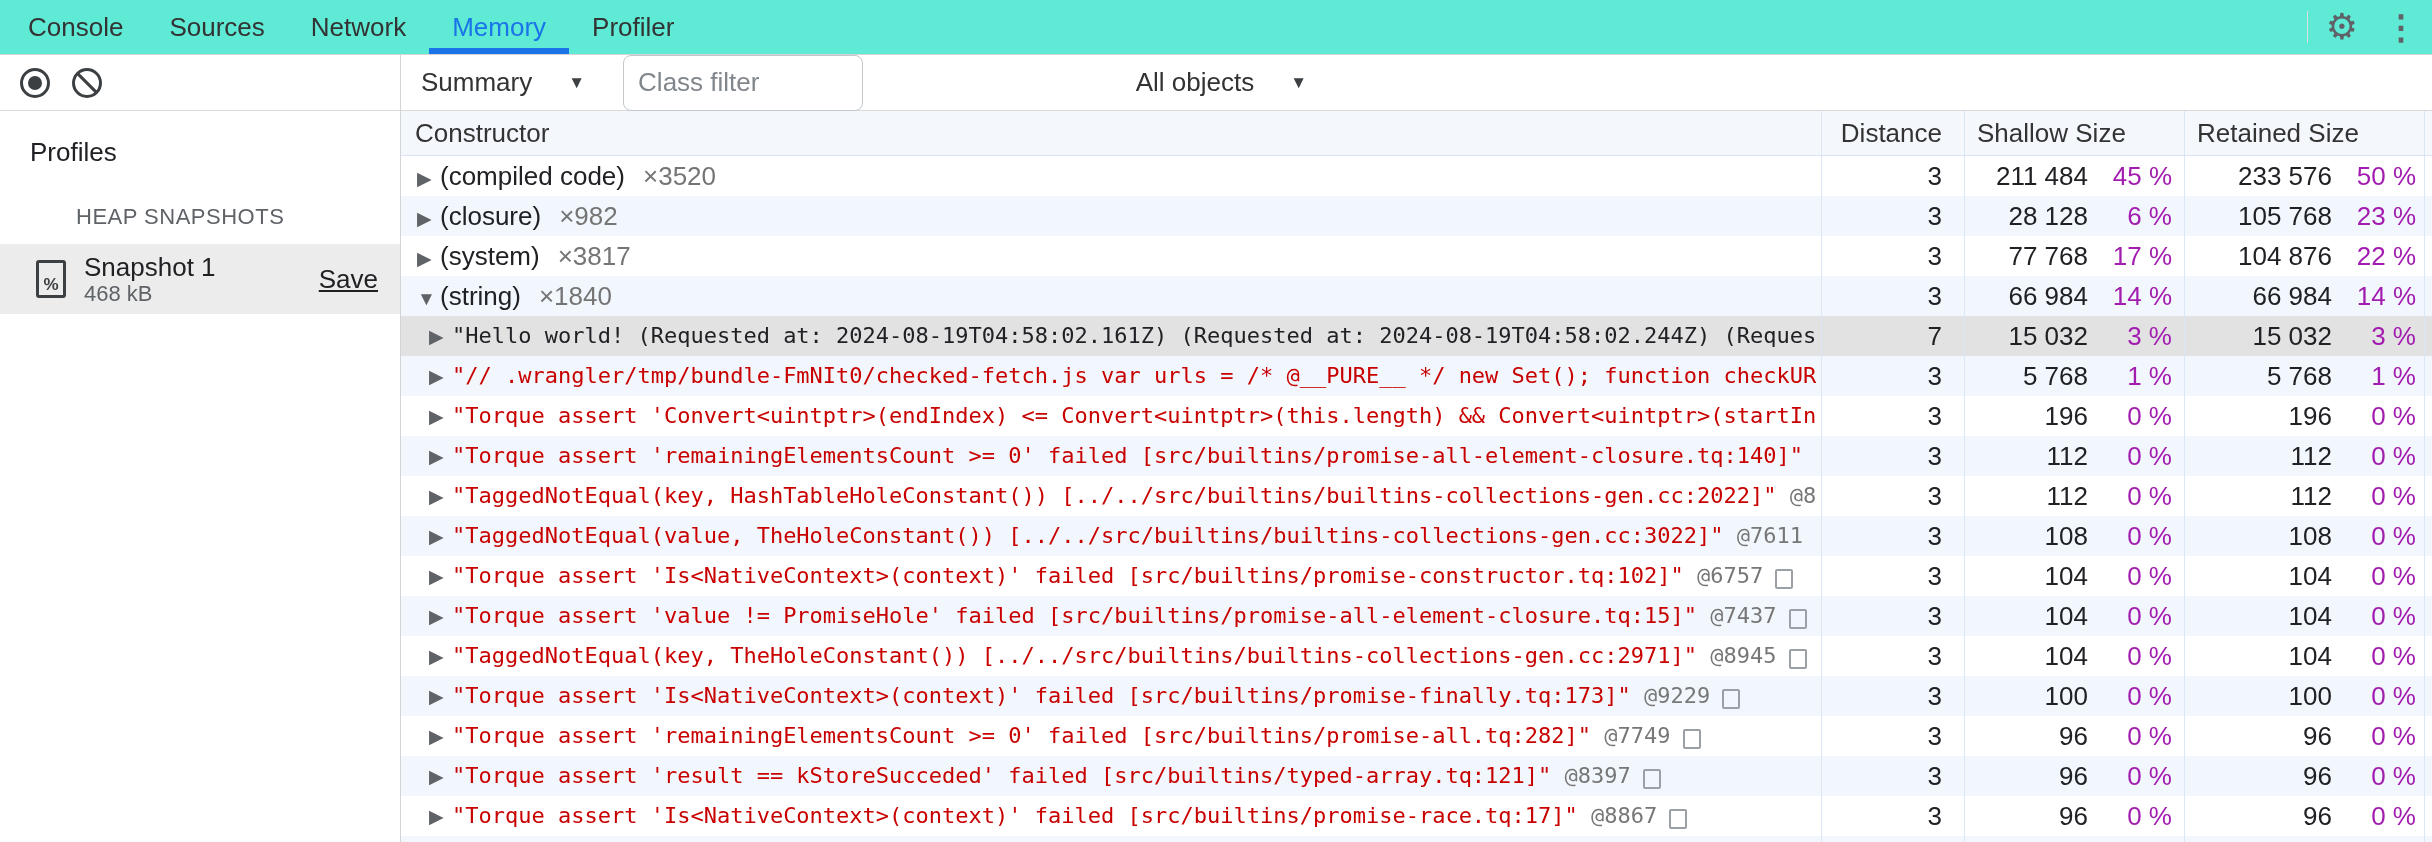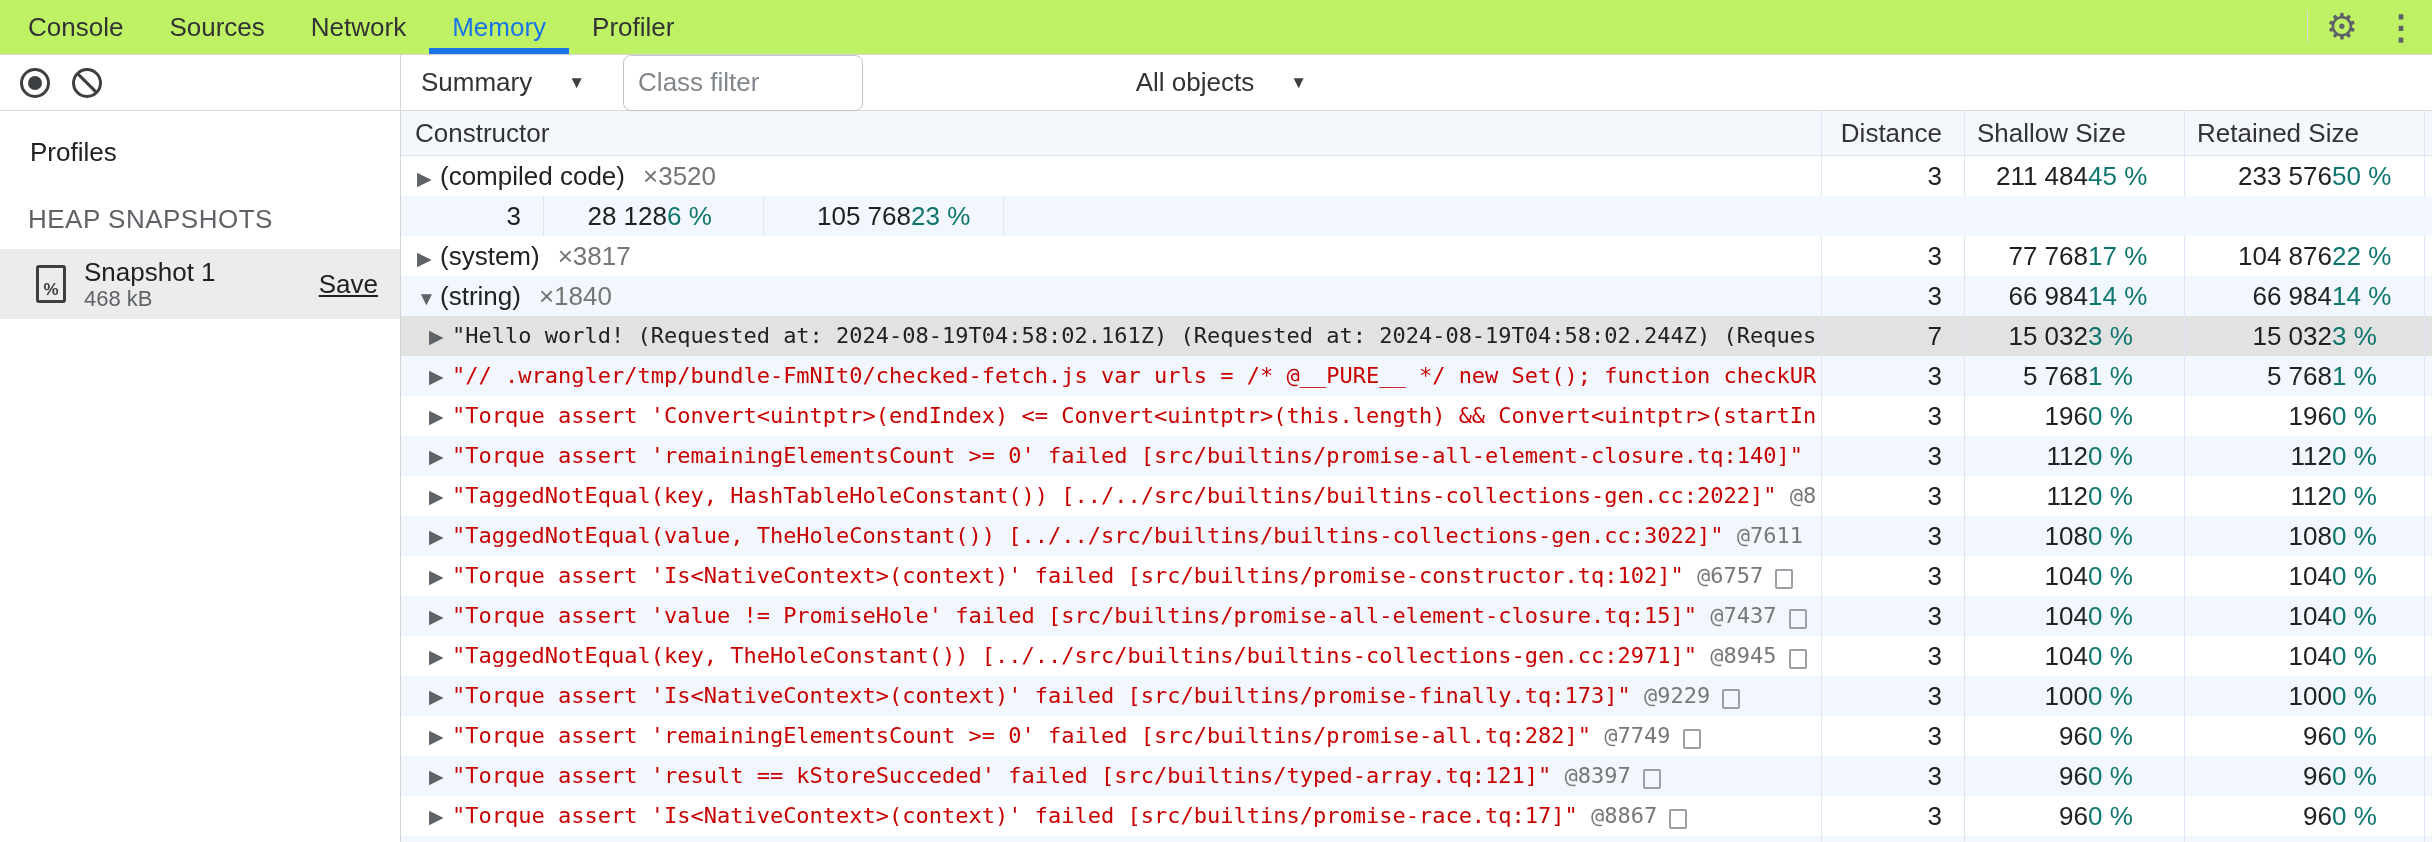--- a/index.html
+++ b/index.html
@@ -1,20 +1,20 @@
 <!DOCTYPE html>
 <html><head>
 <meta charset="utf-8">
 <style>
   * { margin:0; padding:0; box-sizing:border-box; }
   html,body { width:2432px; height:842px; overflow:hidden; background:#fff;
               font-family:"Liberation Sans", sans-serif; }
 
   
-  .tabbar { height:55px; background:#bef264; border-bottom:1px solid #d4d4d4;
+  .tabbar { height:55px; background:#5eead4; border-bottom:1px solid #d4d4d4;
             display:flex; align-items:stretch; justify-content:space-between; }
   .tabs { display:flex; padding-left:5px; }
   .tab { display:flex; align-items:center; padding:0 23px; font-size:26px; color:#333;
          position:relative; cursor:default; }
   .tab.active { color:#1a73e8; }
   .tab.active::after { content:""; position:absolute; left:0; right:0; bottom:0;
                        height:6px; background:#1a73e8; }
   .tab-actions { display:flex; align-items:center; padding-right:14px; }
   .vdiv { width:1px; height:32px; background:#dadce0; margin-right:18px; }
   .gear { font-size:36px; color:#5f6368; margin-right:26px; line-height:1; }
@@ -27,21 +27,21 @@
                   padding-left:20px; }
   .icon-record { width:30px; height:30px; border:3px solid #3c4043; border-radius:50%;
                  display:inline-flex; align-items:center; justify-content:center; margin-right:22px; }
   .icon-record::after { content:""; width:14px; height:14px; background:#3c4043; border-radius:50%; }
   .icon-clear { width:30px; height:30px; border:3px solid #3c4043; border-radius:50%;
                 position:relative; }
   .icon-clear::after { content:""; position:absolute; left:50%; top:-2px; width:3px; height:28px;
                        background:#3c4043; transform:translateX(-50%) rotate(-45deg); }
   .side-content { flex:1; }
   .profiles-title { font-size:26px; color:#202124; padding:26px 0 0 30px; }
-  .heap-title { font-size:26px; color:#5f6368; padding:36px 0 14px 28px; letter-spacing:0.5px; }
+  .heap-title { font-size:22px; color:#5f6368; padding:36px 0 14px 28px; letter-spacing:0.5px;margin-left:48px; }
   .snapshot { height:70px; background:#ececec; display:flex; align-items:center; padding:0 22px 0 36px; }
   .snap-icon { width:30px; height:38px; border:3px solid #3c4043; border-radius:3px;
                display:flex; align-items:flex-end; justify-content:center; margin-right:18px;
                font-size:17px; font-weight:bold; color:#3c4043; line-height:1.2; }
   .snap-meta { flex:1; }
   .snap-name { font-size:26px; color:#202124; line-height:30px; }
   .snap-size { font-size:22px; color:#5f6368; line-height:24px; }
   .snap-save { font-size:26px; color:#202124; text-decoration:underline; }
 
   
@@ -68,21 +68,21 @@
   .c-distance { width:143px; text-align:right; padding-right:22px; border-right:1px solid #dbe7f6;
                 white-space:nowrap; }
   .header .c-distance { text-align:right; padding-left:12px; }
   .c-shallow { width:220px; display:flex; border-right:1px solid #dbe7f6; padding-right:12px;
                white-space:nowrap; }
   .c-retained { width:240px; display:flex; border-right:1px solid #dbe7f6; padding-right:8px;
                 white-space:nowrap; }
   .header .c-shallow, .header .c-retained { display:block; padding-left:12px; }
   .c-spacer { width:7px; }
   .val { flex:1; text-align:right; color:#202124; font-size:26px; }
-  .pct { width:84px; color:#0f766e; font-size:26px; }
+  .pct { width:84px; text-align:right; color:#a21caf; font-size:26px; }
   .gridrow.alt { background:#f2f7fd; }
   .gridrow.selected { background:#e2e2e2; }
   .tri { display:inline-block; width:23px; margin-left:16px; font-size:19px; color:#5f6368;
          vertical-align:baseline; }
   .row-string .tri { margin-left:28px; }
   .glabel { font-size:26px; color:#202124; }
   .gcount { font-size:26px; color:#757575; margin-left:18px; }
   .str { font-family:"DejaVu Sans Mono", monospace; font-size:22px; color:#c80000; }
   .selected .str { color:#202124; }
   .sid { font-family:"DejaVu Sans Mono", monospace; font-size:22px; color:#777; }
@@ -167,20 +167,21 @@
               <span class="val">211 484</span>
               <span class="pct">45 %</span>
             </div>
             <div class="c-retained">
               <span class="val">233 576</span>
               <span class="pct">50 %</span>
             </div>
             <div class="c-spacer"></div>
           </div>
           <div class="gridrow row-group alt">
+            <div class="c-constructor"><span class="tri">▶</span><span class="glabel">(closure)</span><span class="gcount">×982</span></div>
             <div class="c-distance"><span class="dist">3</span></div>
             <div class="c-shallow">
               <span class="val">28 128</span>
               <span class="pct">6 %</span>
             </div>
             <div class="c-retained">
               <span class="val">105 768</span>
               <span class="pct">23 %</span>
             </div>
             <div class="c-spacer"></div>

